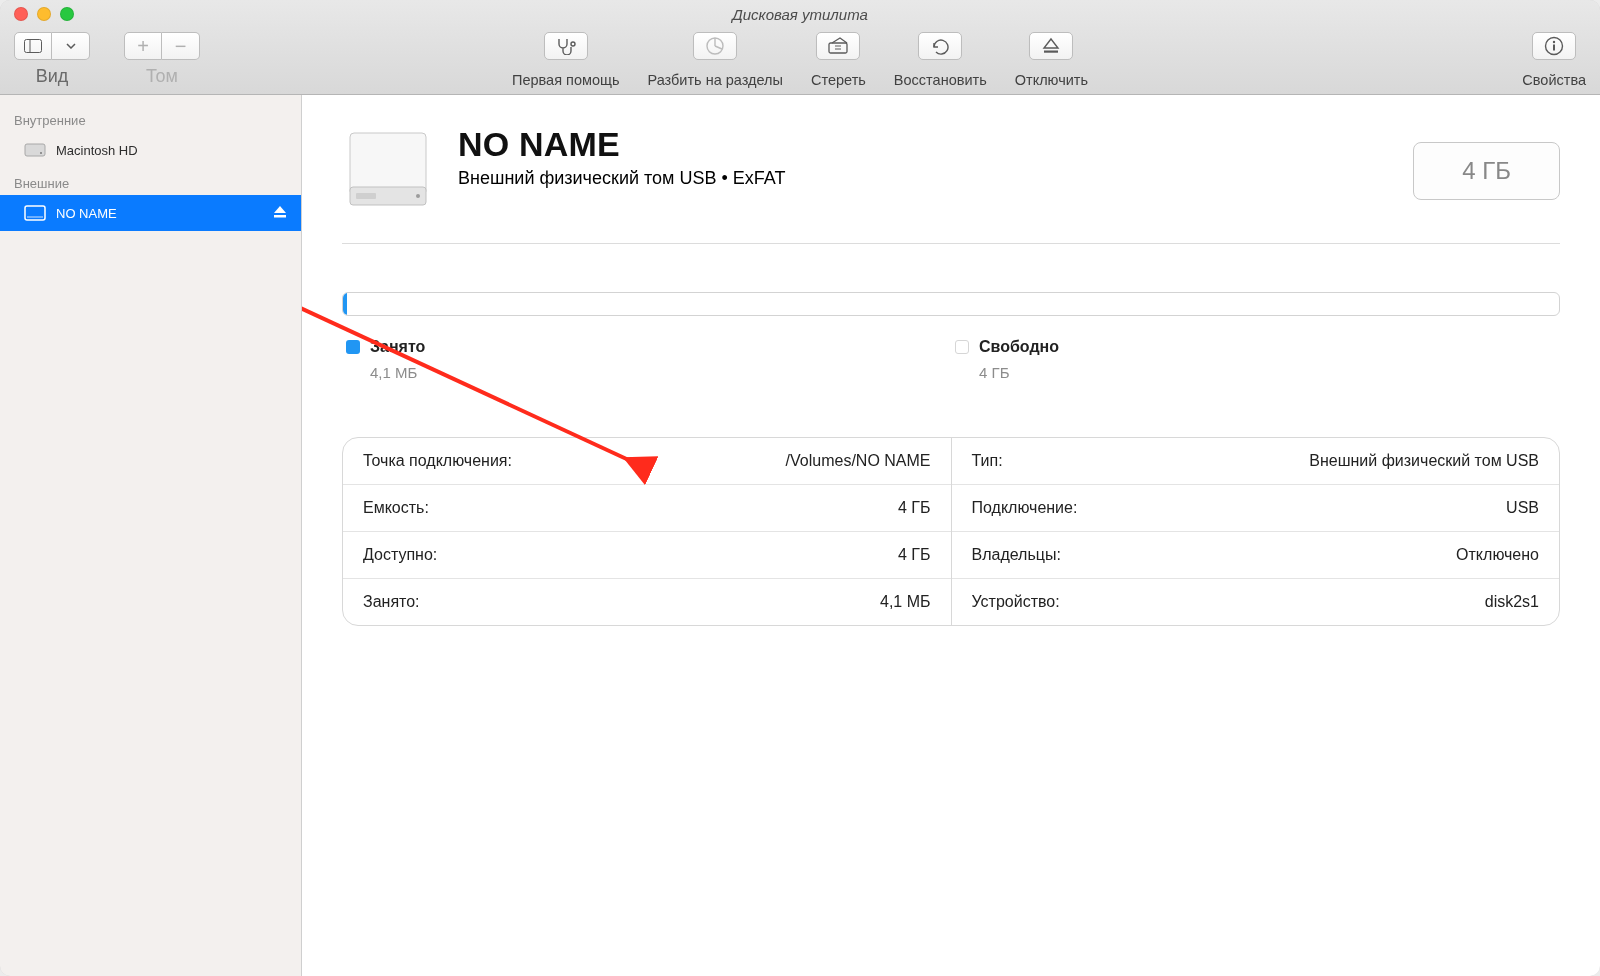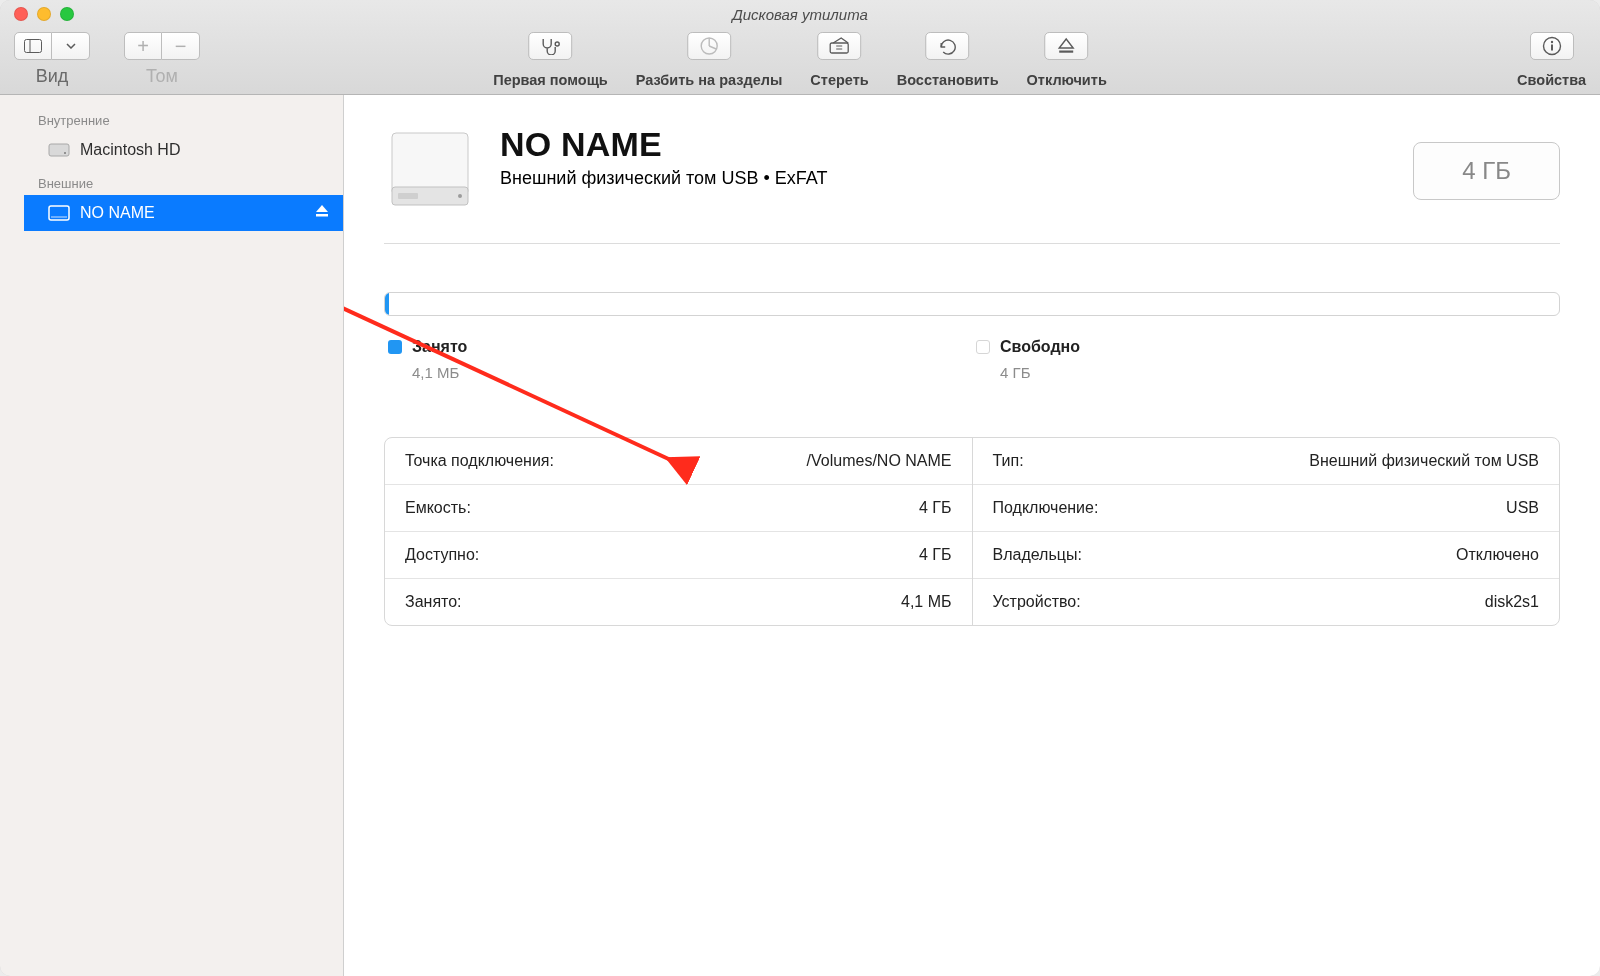--- a/index.html
+++ b/index.html
@@ -22,31 +22,31 @@
   .tb-btn { height: 28px; min-width: 38px; background: linear-gradient(#ffffff,#f2f2f2); border: 1px solid #bdbdbd; display: flex; align-items: center; justify-content: center; font-size: 18px; color: #575757; padding: 0 8px; }
   .tb-btn.first { border-radius: 5px 0 0 5px; }
   .tb-btn.last  { border-radius: 0 5px 5px 0; border-left: none; }
   .tb-btn.solo  { border-radius: 5px; }
   .tg-label { font-size: 18px; color: #6a6a6a; margin-top: 6px; }
   .tg-label.disabled, .tb-btn.disabled { color: #b0b0b0; }
 
   .toolbar .spacer-small { width: 34px; }
 
   .center-tools { position: absolute; left: 50%; transform: translateX(-50%); display: flex; gap: 28px; }
-  .tool-item { display: flex; flex-direction: column; align-items: center; gap: 6px; font-weight: bold; }
+  .tool-item { display: flex; flex-direction: column; align-items: center; gap: 6px; }
   .tool-item .tb-btn { min-width: 44px; }
   .tool-item .tg-label { font-size: 14.5px; color: #414141; }
 
   .right-tools { margin-left: auto; }
 
   
   .body { flex: 1; display: flex; min-height: 0; }
-  .sidebar { width: 344px; background: #f3f0ee; border-right: 1px solid #cfcfcf; padding-top: 10px; padding-left: 24px; }
+  .sidebar { width: 302px; background: #f3f0ee; border-right: 1px solid #cfcfcf; padding-top: 10px; }
   .sb-section { font-size: 13px; color: #8a8a8a; padding: 8px 14px 4px; }
-  .sb-item { height: 36px; display: flex; align-items: center; gap: 10px; padding: 0 14px 0 24px; font-size: 16px; color: #2e2e2e; cursor: default; }
+  .sb-item { height: 36px; display: flex; align-items: center; gap: 10px; padding: 0 14px 0 24px; font-size: 13px; color: #2e2e2e; cursor: default; }
   .sb-item.selected { background: #0a7bff; color: #fff; }
   .sb-item .eject { margin-left: auto; }
   .disk-glyph { width: 22px; height: 18px; display: inline-block; }
 
   
   .main { flex: 1; background: #fff; overflow: auto; padding: 30px 40px 40px 40px; position: relative; }
   .header-row { display: flex; align-items: flex-start; gap: 24px; border-bottom: 1px solid #dcdcdc; padding-bottom: 26px; }
   .big-disk { width: 92px; height: 92px; }
   .head-text h1 { font-size: 34px; font-weight: 700; color: #111; letter-spacing: .2px; }
   .subtitle { font-size: 18px; color: #000000; margin-top: 4px; }
@@ -57,21 +57,21 @@
   .usage-bar .slice-used { position: absolute; left: 0; top: 0; bottom: 0; width: 4px; background: #2196f3; }
   .legend { display: flex; gap: 0; margin-top: 22px; }
   .legend-col { flex: 1; padding-left: 4px; }
   .legend-row { display: flex; align-items: center; gap: 10px; }
   .dot { width: 14px; height: 14px; border-radius: 3px; }
   .dot.used { background: #2196f3; }
   .dot.free { background: #fff; border: 1px solid #d6d6d6; }
   .leg-label { font-size: 16px; font-weight: 600; color: #222; }
   .leg-val   { font-size: 15px; color: #8c8c8c; margin-left: 24px; margin-top: 8px; }
 
-  .info-table { margin-top: 56px; border: 1px solid #d8d8d8; border-radius: 8px; display: flex; }
+  .info-table { margin-top: 56px; border: 1px solid #d8d8d8; border-radius: 16px; display: flex; }
   .info-col { flex: 1; }
   .info-col:first-child { border-right: 1px solid #d8d8d8; }
   .info-row { display: flex; justify-content: space-between; padding: 14px 20px; font-size: 16px; border-bottom: 1px solid #e4e4e4; }
   .info-row:last-child { border-bottom: none; }
   .info-row .k { color: #222; }
   .info-row .v { color: #222; }
 
   
   .arrow-overlay { position: absolute; left: -86px; top: -44px; width: 800px; height: 470px; pointer-events: none; }
 </style>

